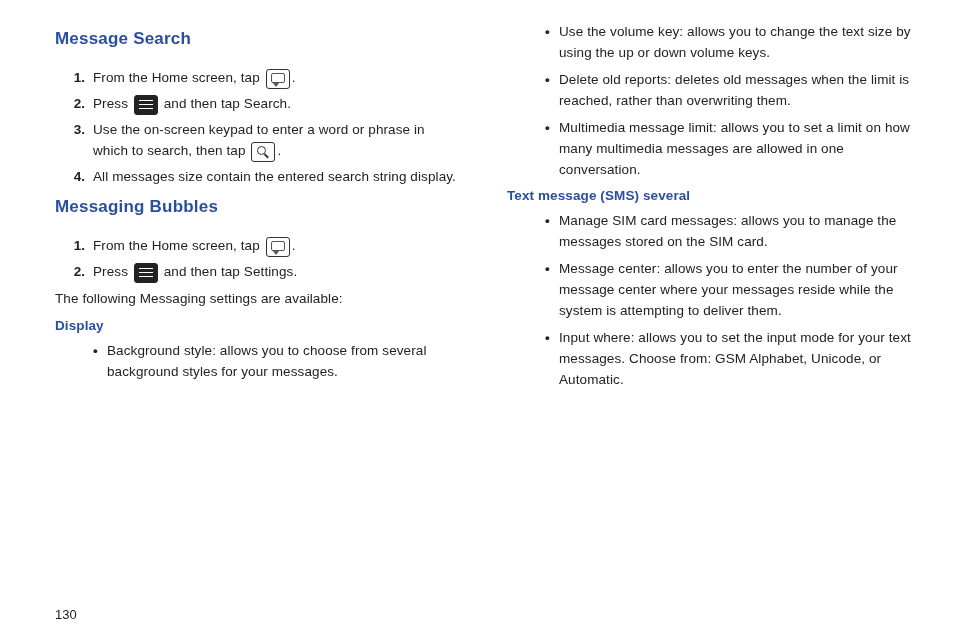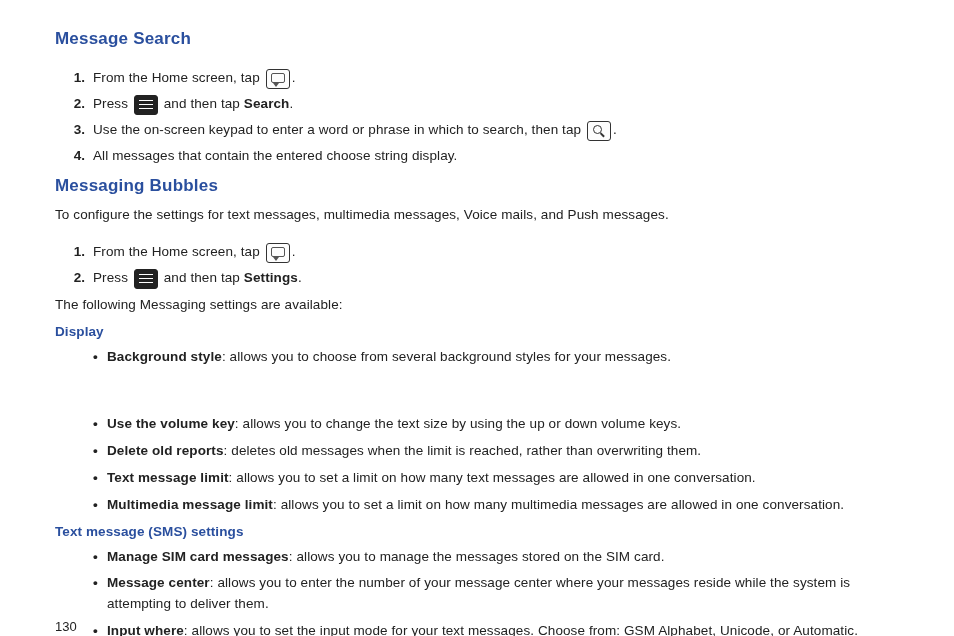--- a/index.html
+++ b/index.html
@@ -118,51 +118,50 @@
     left: 5px; top: 3px;
   }
   .icon-search::before {
     content: "";
     position: absolute;
     width: 5px; height: 1.5px;
     background: #333;
     transform: rotate(45deg);
     left: 12px; top: 12px;
   }
-  b { font-weight: 700; text-align: right; }
+  b { font-weight: 400; text-align: right; }
   .pagenum {
     position: absolute;
     left: 55px;
-    bottom: 2px;
+    bottom: 14px;
     font-size: 13px;
   }
-  .page { position: relative; flex-direction: column; }
+  .page { position: relative; }
 </style>
 </head>
 <body>
 
 <div class="page">
   <div class="col col-left">
 
     <h2 class="section">Message Search</h2>
     <ol class="steps">
       <li>
         <span>From the Home screen, tap </span><span class="icon-box icon-msg"></span><span>.</span>
       </li>
       <li>
         <span>Press </span><span class="icon-box icon-menu"></span><span> and then tap </span><b>Search</b><span>.</span>
       </li>
       <li>
         <span>Use the on-screen keypad to enter a word or phrase in which to search, then tap </span><span class="icon-box icon-search"></span><span>.</span>
       </li>
-      <li>All messages that contain the entered choose string display.</li>
+      <li>All messages size contain the entered search string display.</li>
     </ol>
 
     <h2 class="section">Messaging Bubbles</h2>
-    <p class="intro">To configure the settings for text messages, multimedia messages, Voice mails, and Push messages.</p>
     <ol class="steps">
       <li>
         <span>From the Home screen, tap </span><span class="icon-box icon-msg"></span><span>.</span>
       </li>
       <li>
         <span>Press </span><span class="icon-box icon-menu"></span><span> and then tap </span><b>Settings</b><span>.</span>
       </li>
     </ol>
     <p class="intro" style="margin-left:0px">The following Messaging settings are available:</p>
 
@@ -172,25 +171,24 @@
     </ul>
   </div>
 
   <div class="col col-right">
     <ul class="bullets">
       <li><b>Use the volume key</b><span>: allows you to change the text size by using the up or down volume keys.</span></li>
     </ul>
 
     <ul class="bullets">
       <li><b>Delete old reports</b><span>: deletes old messages when the limit is reached, rather than overwriting them.</span></li>
-      <li><b>Text message limit</b><span>: allows you to set a limit on how many text messages are allowed in one conversation.</span></li>
       <li><b>Multimedia message limit</b><span>: allows you to set a limit on how many multimedia messages are allowed in one conversation.</span></li>
     </ul>
 
-    <h3 class="sub">Text message (SMS) settings</h3>
+    <h3 class="sub">Text message (SMS) several</h3>
     <ul class="bullets">
       <li><b>Manage SIM card messages</b><span>: allows you to manage the messages stored on the SIM card.</span></li>
       <li><b>Message center</b><span>: allows you to enter the number of your message center where your messages reside while the system is attempting to deliver them.</span></li>
       <li><b>Input where</b><span>: allows you to set the input mode for your text messages. Choose from: GSM Alphabet, Unicode, or Automatic.</span></li>
     </ul>
   </div>
 
   <div class="pagenum">130</div>
 </div>
 

